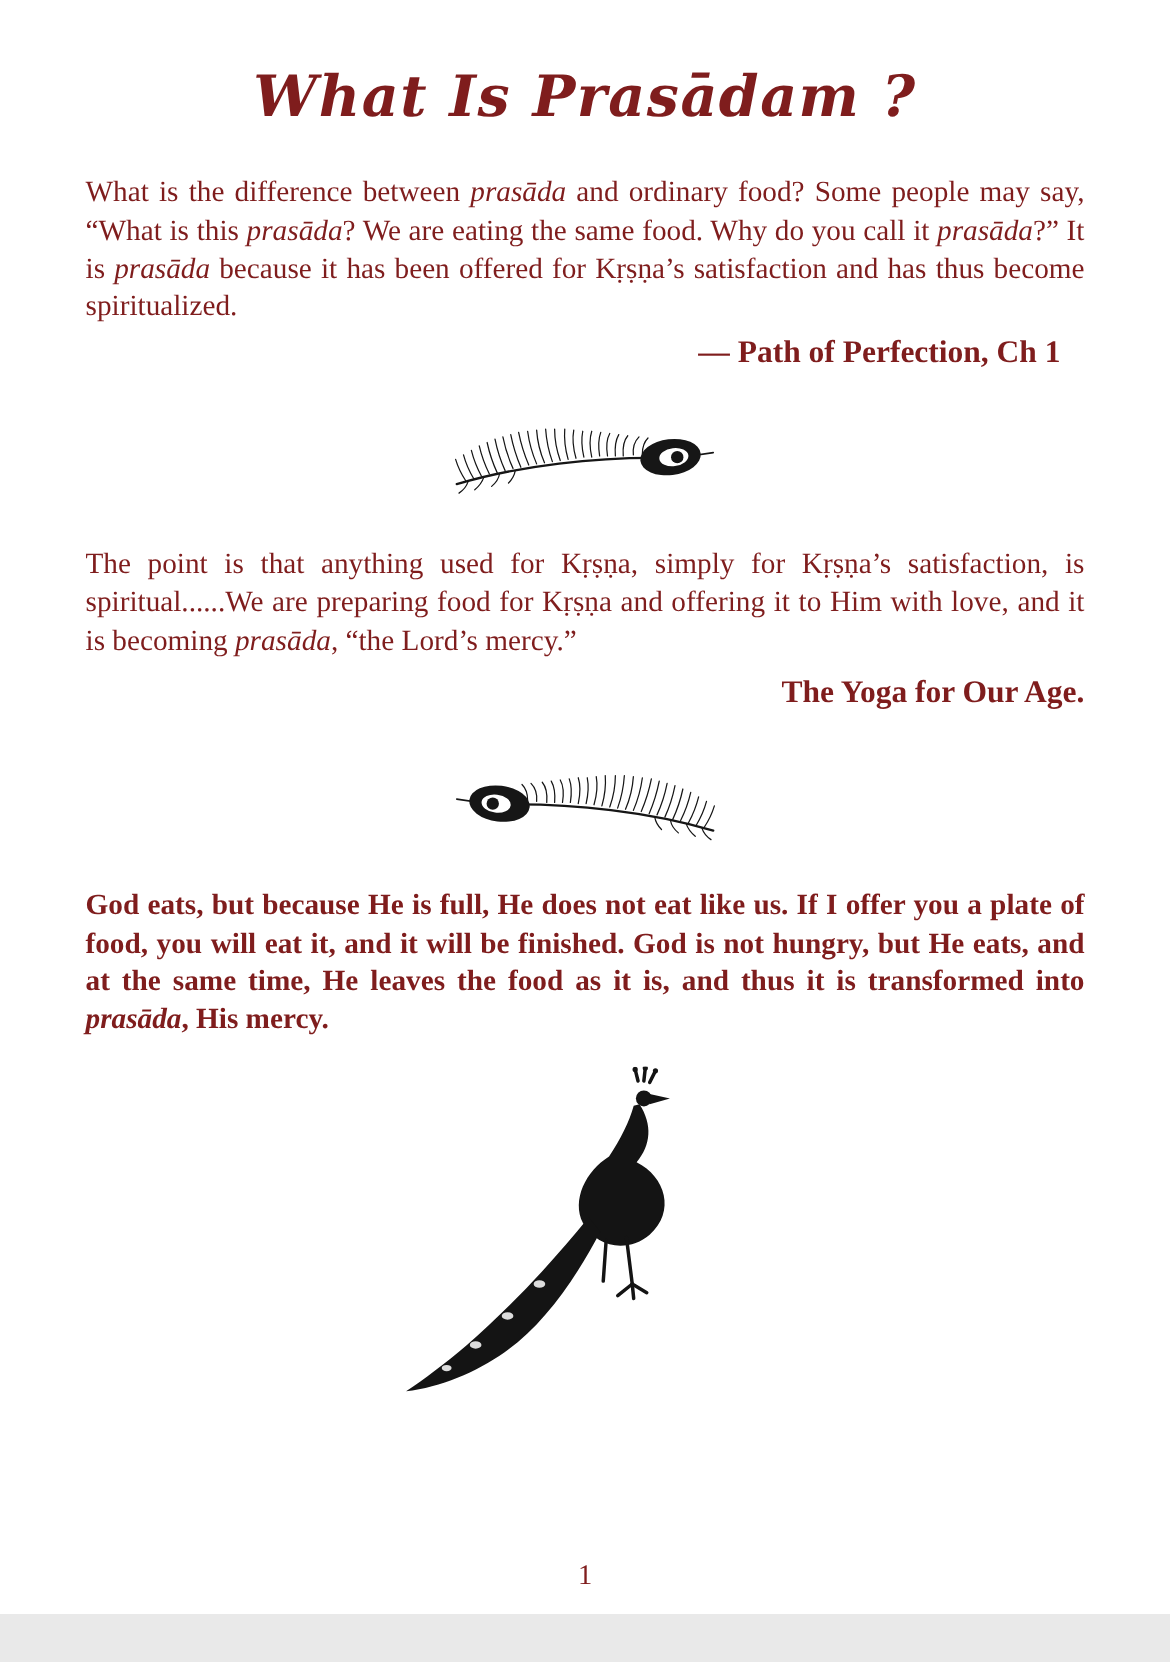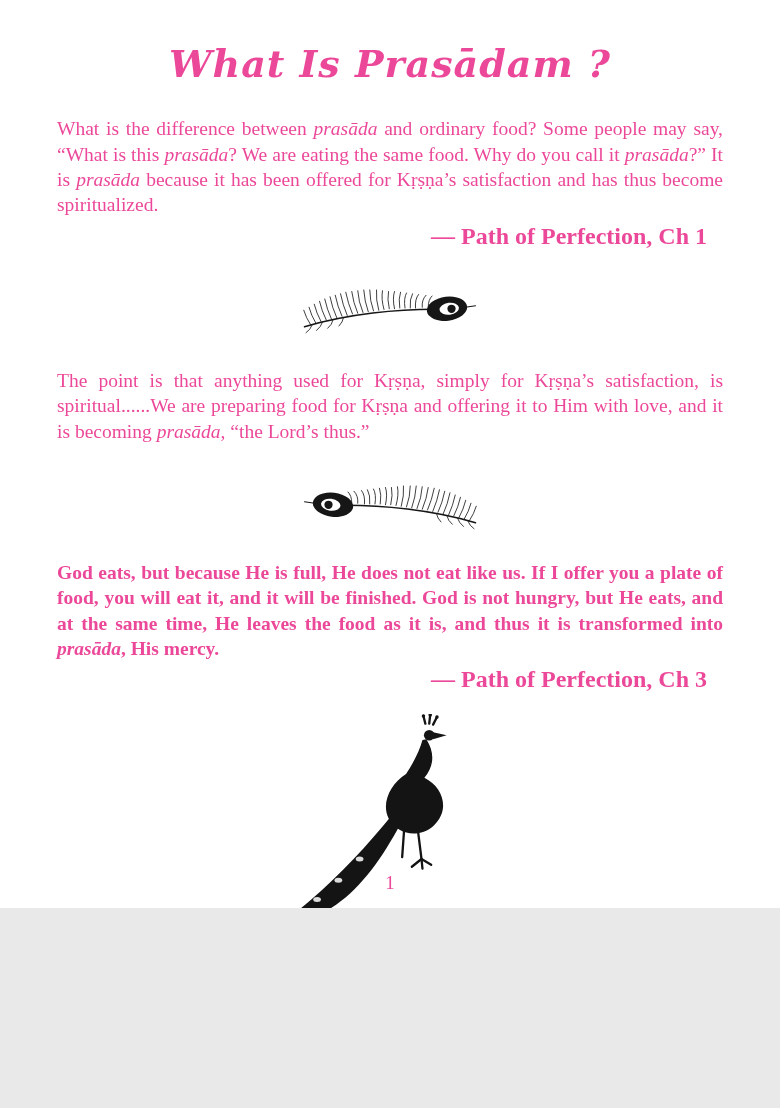--- a/index.html
+++ b/index.html
@@ -1,21 +1,21 @@
 <!DOCTYPE html>
 <html><head>
 <meta charset="utf-8">
 <style>
   html,body { margin:0; padding:0; background:#e9e9e9; }
   .page {
     position:relative;
-    width:780px; height:908px;
+    width:780px; height:1076px;
     margin:0 auto;
     background:#ffffff;
-    color:#ec4899;
+    color:#7f1d1d;
     font-family:"Liberation Serif", serif;
     overflow:hidden;
   }
   .title {
     padding-top:16px;
     text-align:center;
     font-family:"DejaVu Serif", serif;
     font-style:italic;
     font-weight:bold;
     font-size:38px;
@@ -27,21 +27,21 @@
     font-size:19.5px;
     line-height:1.3;
     text-align:justify;
     text-justify:inter-word;
   }
   .para i { font-style:italic; }
   .p1 { margin-top:30px; }
   .p2 { margin-top:32px; }
   .p3 { margin-top:28px;font-weight:bold; }
   .attr {
-    font-size:24px;
+    font-size:21px;
     line-height:1.3;
     font-weight:bold;
     text-align:right;
     margin-top:3px;
   }
   .attr-inset { padding-right:16px; }
   .attr2 { margin-top:8px; }
   .illus { display:block; margin:0 auto; }
   .feather1 { margin-top:22px; width:180px; height:62px; }
   .feather2 { margin-top:26px; width:180px; height:62px; transform:scaleX(-1); }
@@ -138,32 +138,30 @@
 
     <p class="para p1"><span>What is the difference between </span><i>prasāda</i><span> and ordinary food? Some people may say, “What is this </span><i>prasāda</i><span>? We are eating the same food. Why do you call it </span><i>prasāda</i><span>?” It is </span><i>prasāda</i><span> because it has been offered for Kṛṣṇa’s satisfaction and has thus become spiritualized.</span></p>
     <div class="attr attr-inset">
         <div>— Path of Perfection, Ch 1</div>
       </div>
 
     <svg class="illus feather1" viewBox="0 0 240 80">
         <use href="#feather"></use>
       </svg>
 
-    <p class="para p2"><span>The point is that anything used for Kṛṣṇa, simply for Kṛṣṇa’s satisfaction, is spiritual......We are preparing food for Kṛṣṇa and offering it to Him with love, and it is becoming </span><i>prasāda</i><span>, “the Lord’s thus.”</span></p>
+    <p class="para p2"><span>The point is that anything used for Kṛṣṇa, simply for Kṛṣṇa’s satisfaction, is spiritual......We are preparing food for Kṛṣṇa and offering it to Him with love, and it is becoming </span><i>prasāda</i><span>, “the Lord’s mercy.”</span></p>
     <div class="attr attr2">
+        <div>The Yoga for Our Age.</div>
       </div>
 
     <svg class="illus feather2" viewBox="0 0 240 80">
         <use href="#feather"></use>
       </svg>
 
     <p class="para p3"><span>God eats, but because He is full, He does not eat like us. If I offer you a plate of food, you will eat it, and it will be finished. God is not hungry, but He eats, and at the same time, He leaves the food as it is, and thus it is transformed into </span><i>prasāda</i><span>, His mercy.</span></p>
-    <div class="attr attr-inset">
-        <div>— Path of Perfection, Ch 3</div>
-      </div>
 
   </div>
 
   <svg class="illus peacock" viewBox="0 0 230 240">
       <use href="#peacock"></use>
     </svg>
 
   <div class="page-number">1</div>
 
 </div>

